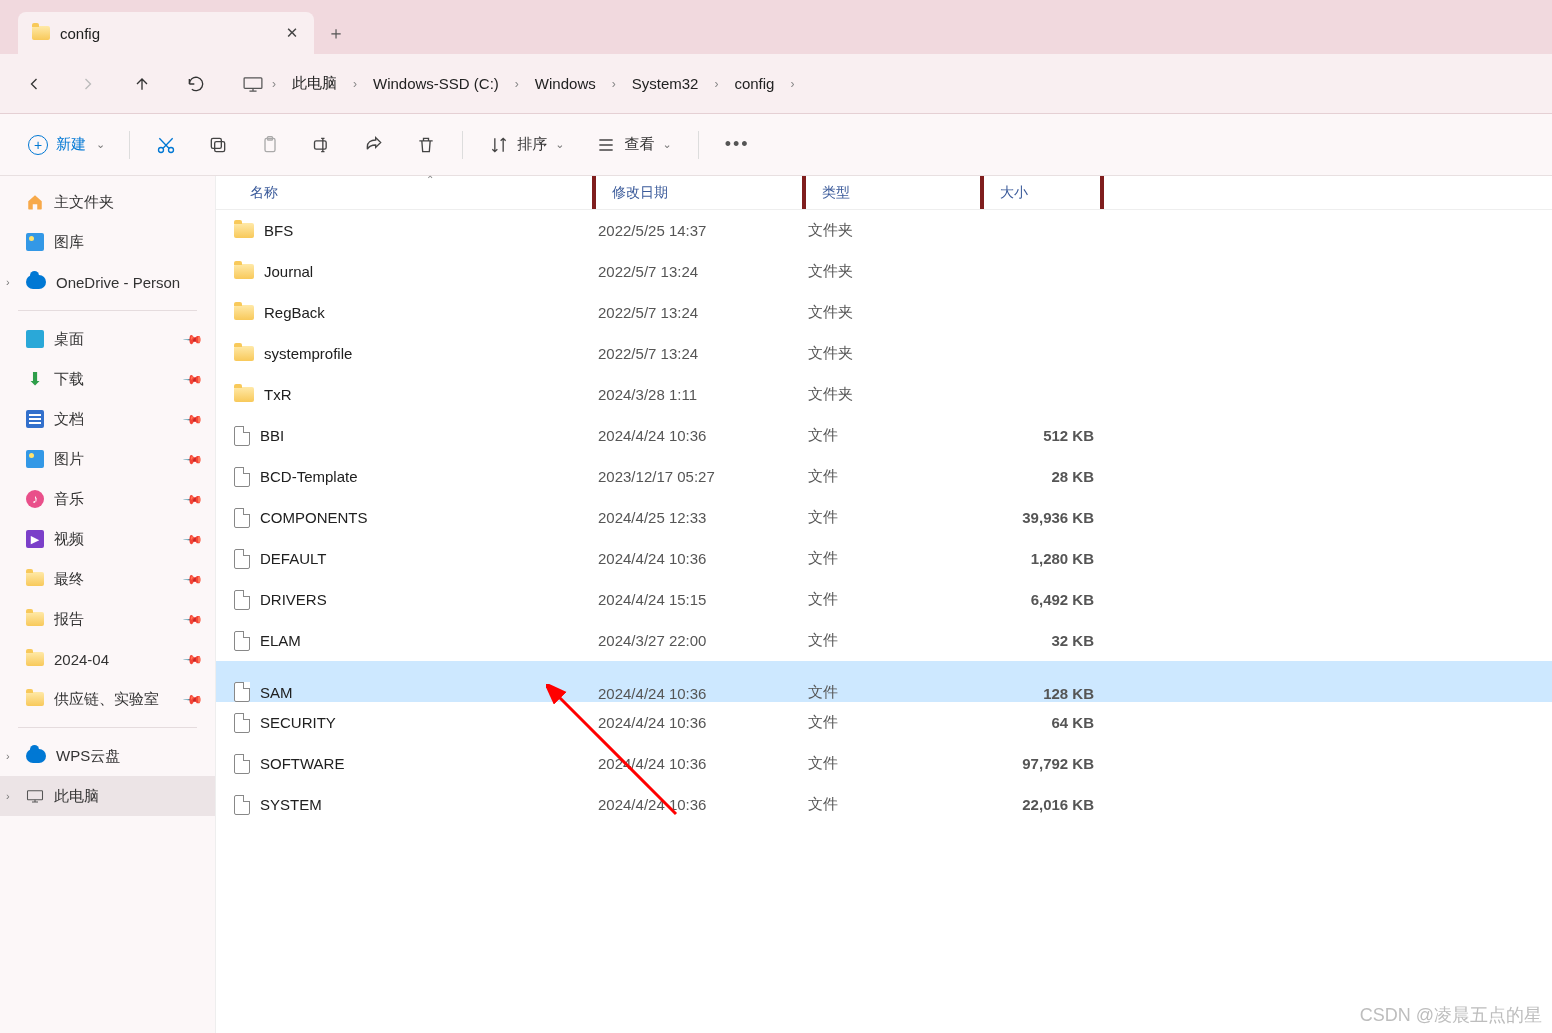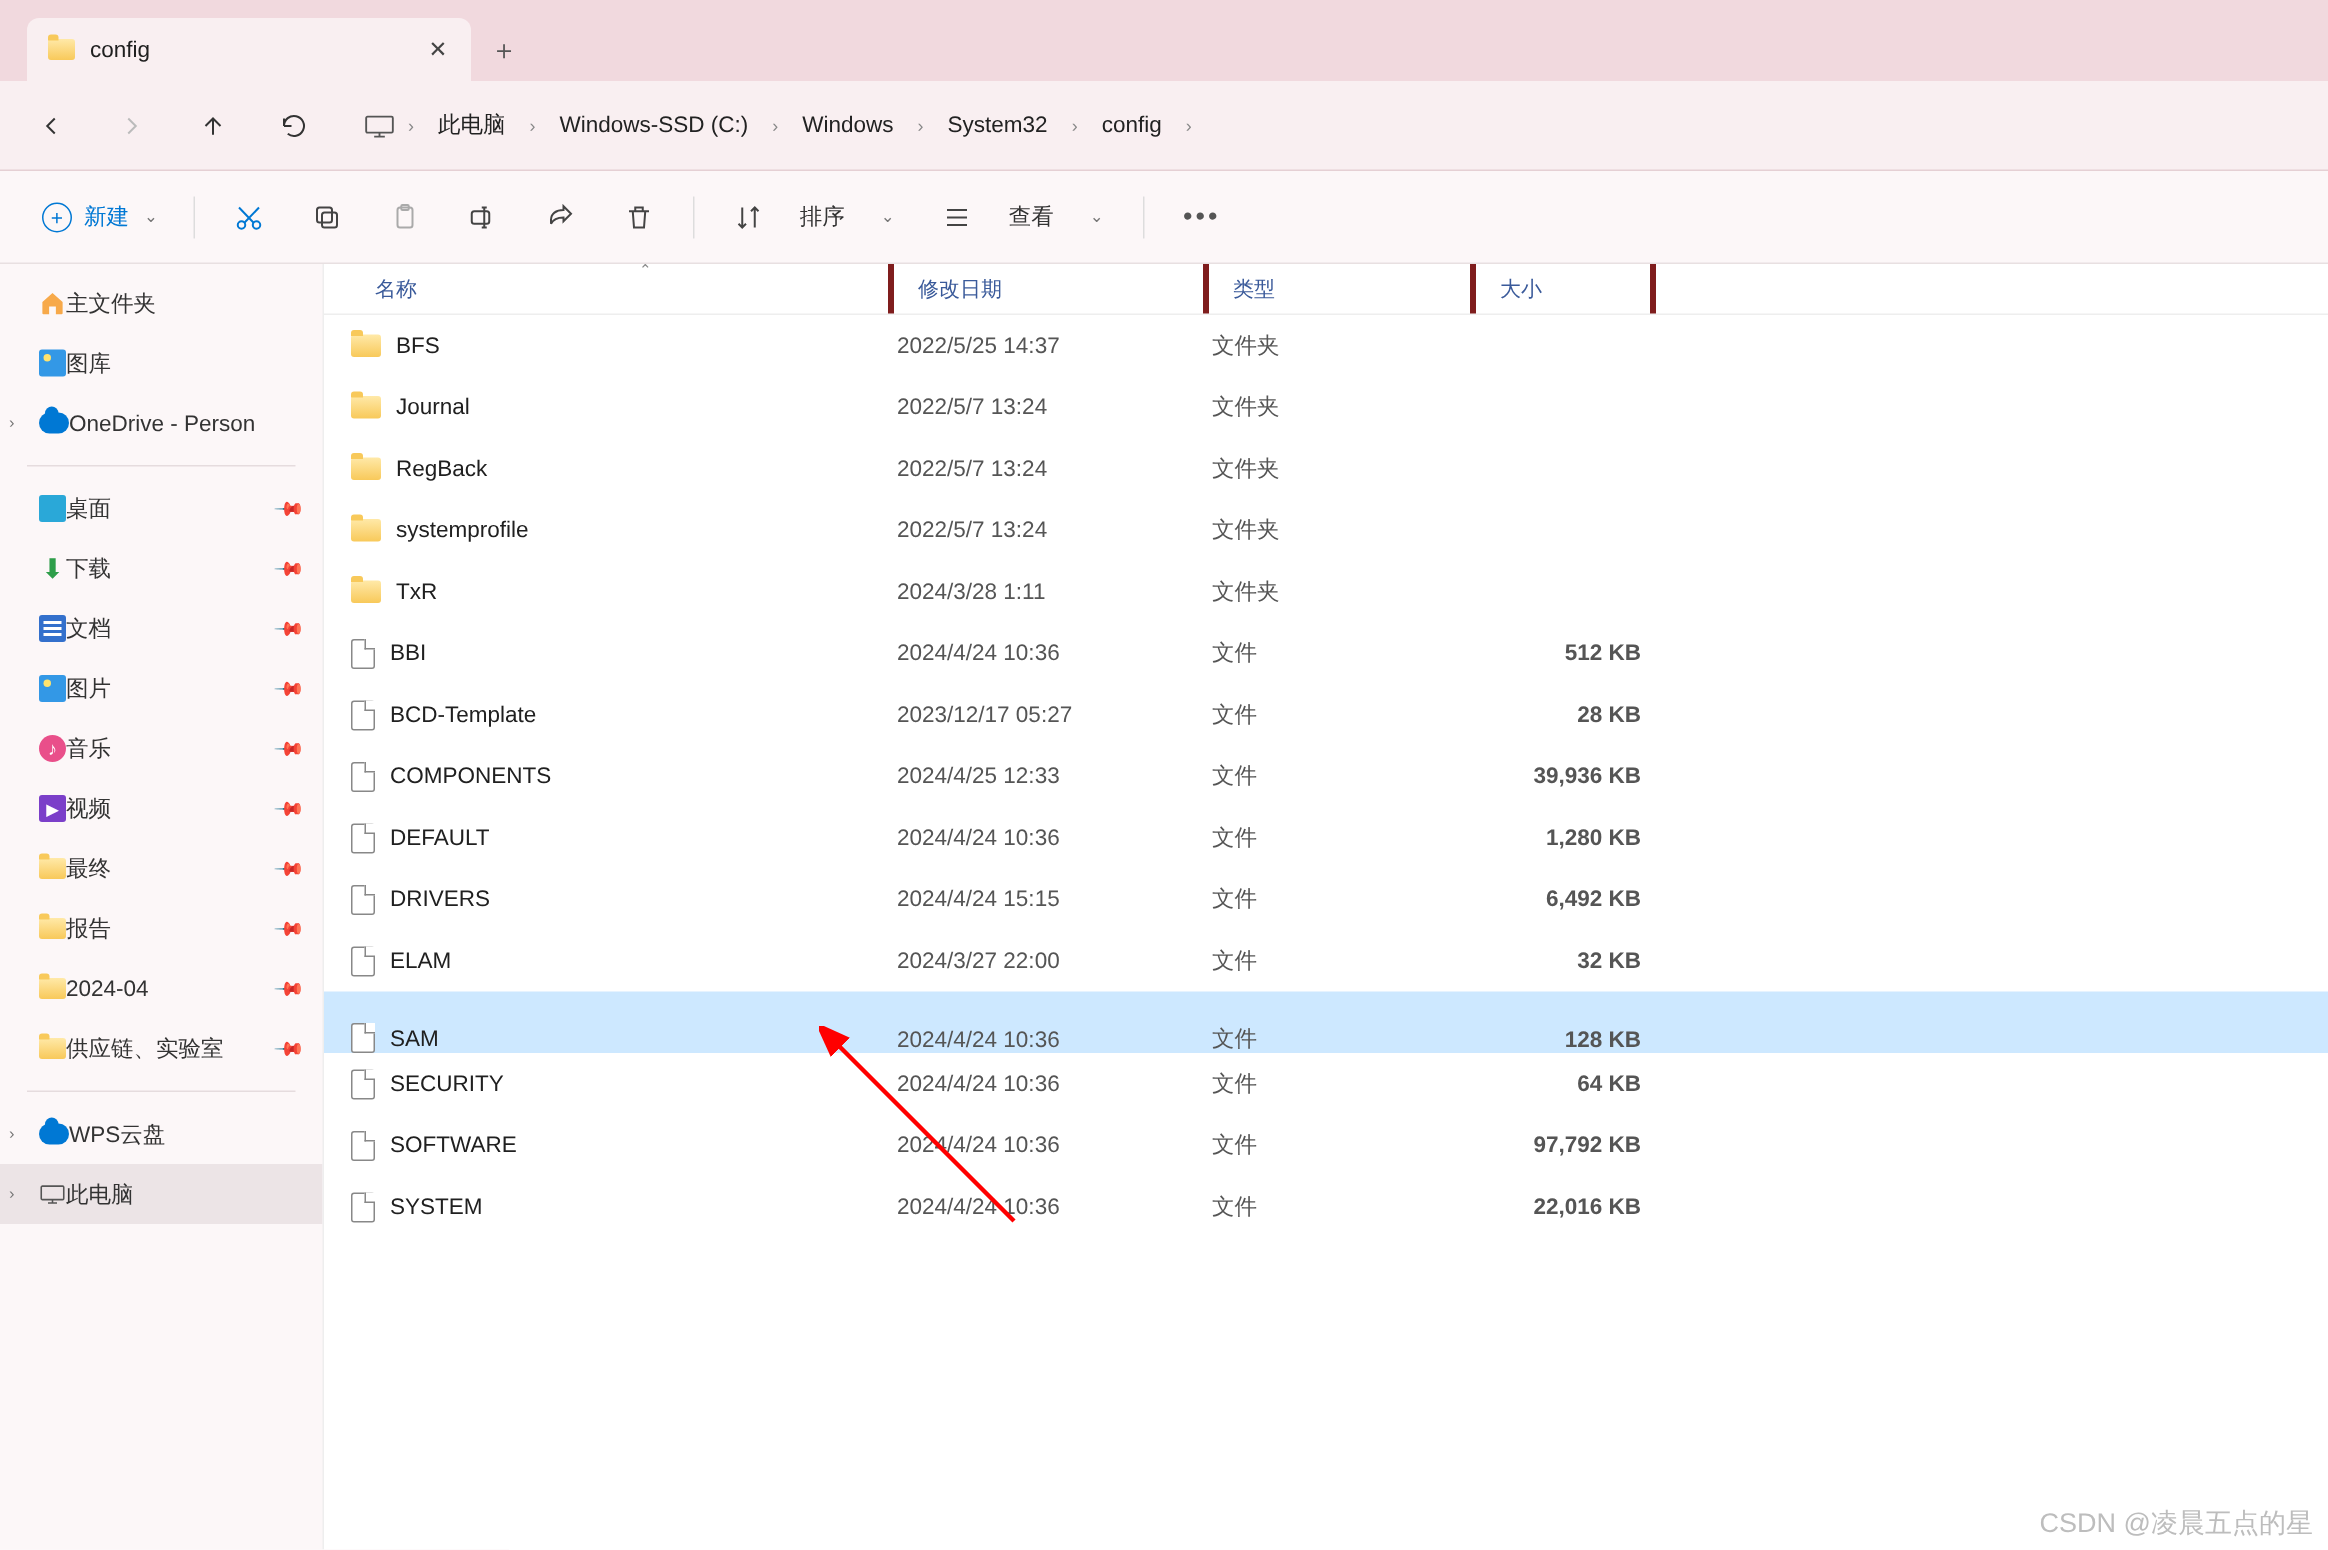--- a/index.html
+++ b/index.html
@@ -20,27 +20,27 @@
   .addr-chev { color: #888; padding: 0 8px; font-size: 12px; }
   .pc-icon { width: 22px; height: 16px; }
   
   .toolbar { height: 62px; background: #fcf7f8; display: flex; align-items: center; padding: 0 14px; gap: 0; border-bottom: 1px solid #e8e0e1; }
   .tbtn { height: 40px; display: flex; align-items: center; justify-content: center; padding: 0 16px; border-radius: 6px; color: #444; }
   .new-btn { color: #0078d4; gap: 8px; padding: 0 14px; }
   .new-btn .plus-circ { width: 20px; height: 20px; border: 1.5px solid #0078d4; border-radius: 50%; display: flex; align-items: center; justify-content: center; font-size: 14px; line-height: 1; }
   .new-btn .chev { font-size: 11px; color: #777; margin-left: 2px; }
   .tsep { width: 1px; height: 28px; background: #ddd; margin: 0 10px; }
   .tbtn svg { width: 20px; height: 20px; }
-  .sort-btn, .view-btn { gap: 24px; color: #333; }
+  .sort-btn, .view-btn { gap: 8px; color: #333; }
   .sort-btn .chev, .view-btn .chev { font-size: 11px; color: #777; }
   .more-btn { letter-spacing: 2px; font-size: 18px; color: #555; }
   
   .content { display: flex; height: calc(100% - 176px); background: #fff; }
   .sidebar { width: 216px; background: #fcf7f8; border-right: 1px solid #eee; overflow-y: auto; padding-top: 6px; position: relative; }
-  .nav-item { display: flex; align-items: center; height: 40px; padding: 0 12px 0 26px; color: #333; position: relative; }
+  .nav-item { display: flex; align-items: center; height: 40px; padding: 0 12px 0 26px; gap: 10px; color: #333; position: relative; }
   .nav-item.sel { background: #ece4e6; }
   .nav-item .chev-exp { position: absolute; left: 6px; font-size: 11px; color: #777; }
   .nav-item .pin { position: absolute; right: 14px; color: #888; font-size: 13px; transform: rotate(45deg); }
   .nav-sep { height: 1px; background: #e5dcde; margin: 8px 18px; }
   .nav-icon { width: 18px; height: 18px; flex-shrink: 0; }
   
   .filepane { flex: 1; background: #fff; position: relative; }
   .col-headers { display: flex; height: 34px; align-items: center; border-bottom: 1px solid #eee; color: #3a5a9a; font-size: 14px; position: relative; }
   .col-headers .sort-ind { position: absolute; left: 210px; top: -2px; font-size: 10px; color: #888; }
   .ch { padding-left: 16px; border-right: 4px solid #7f1d1d; height: 100%; display: flex; align-items: center; }

